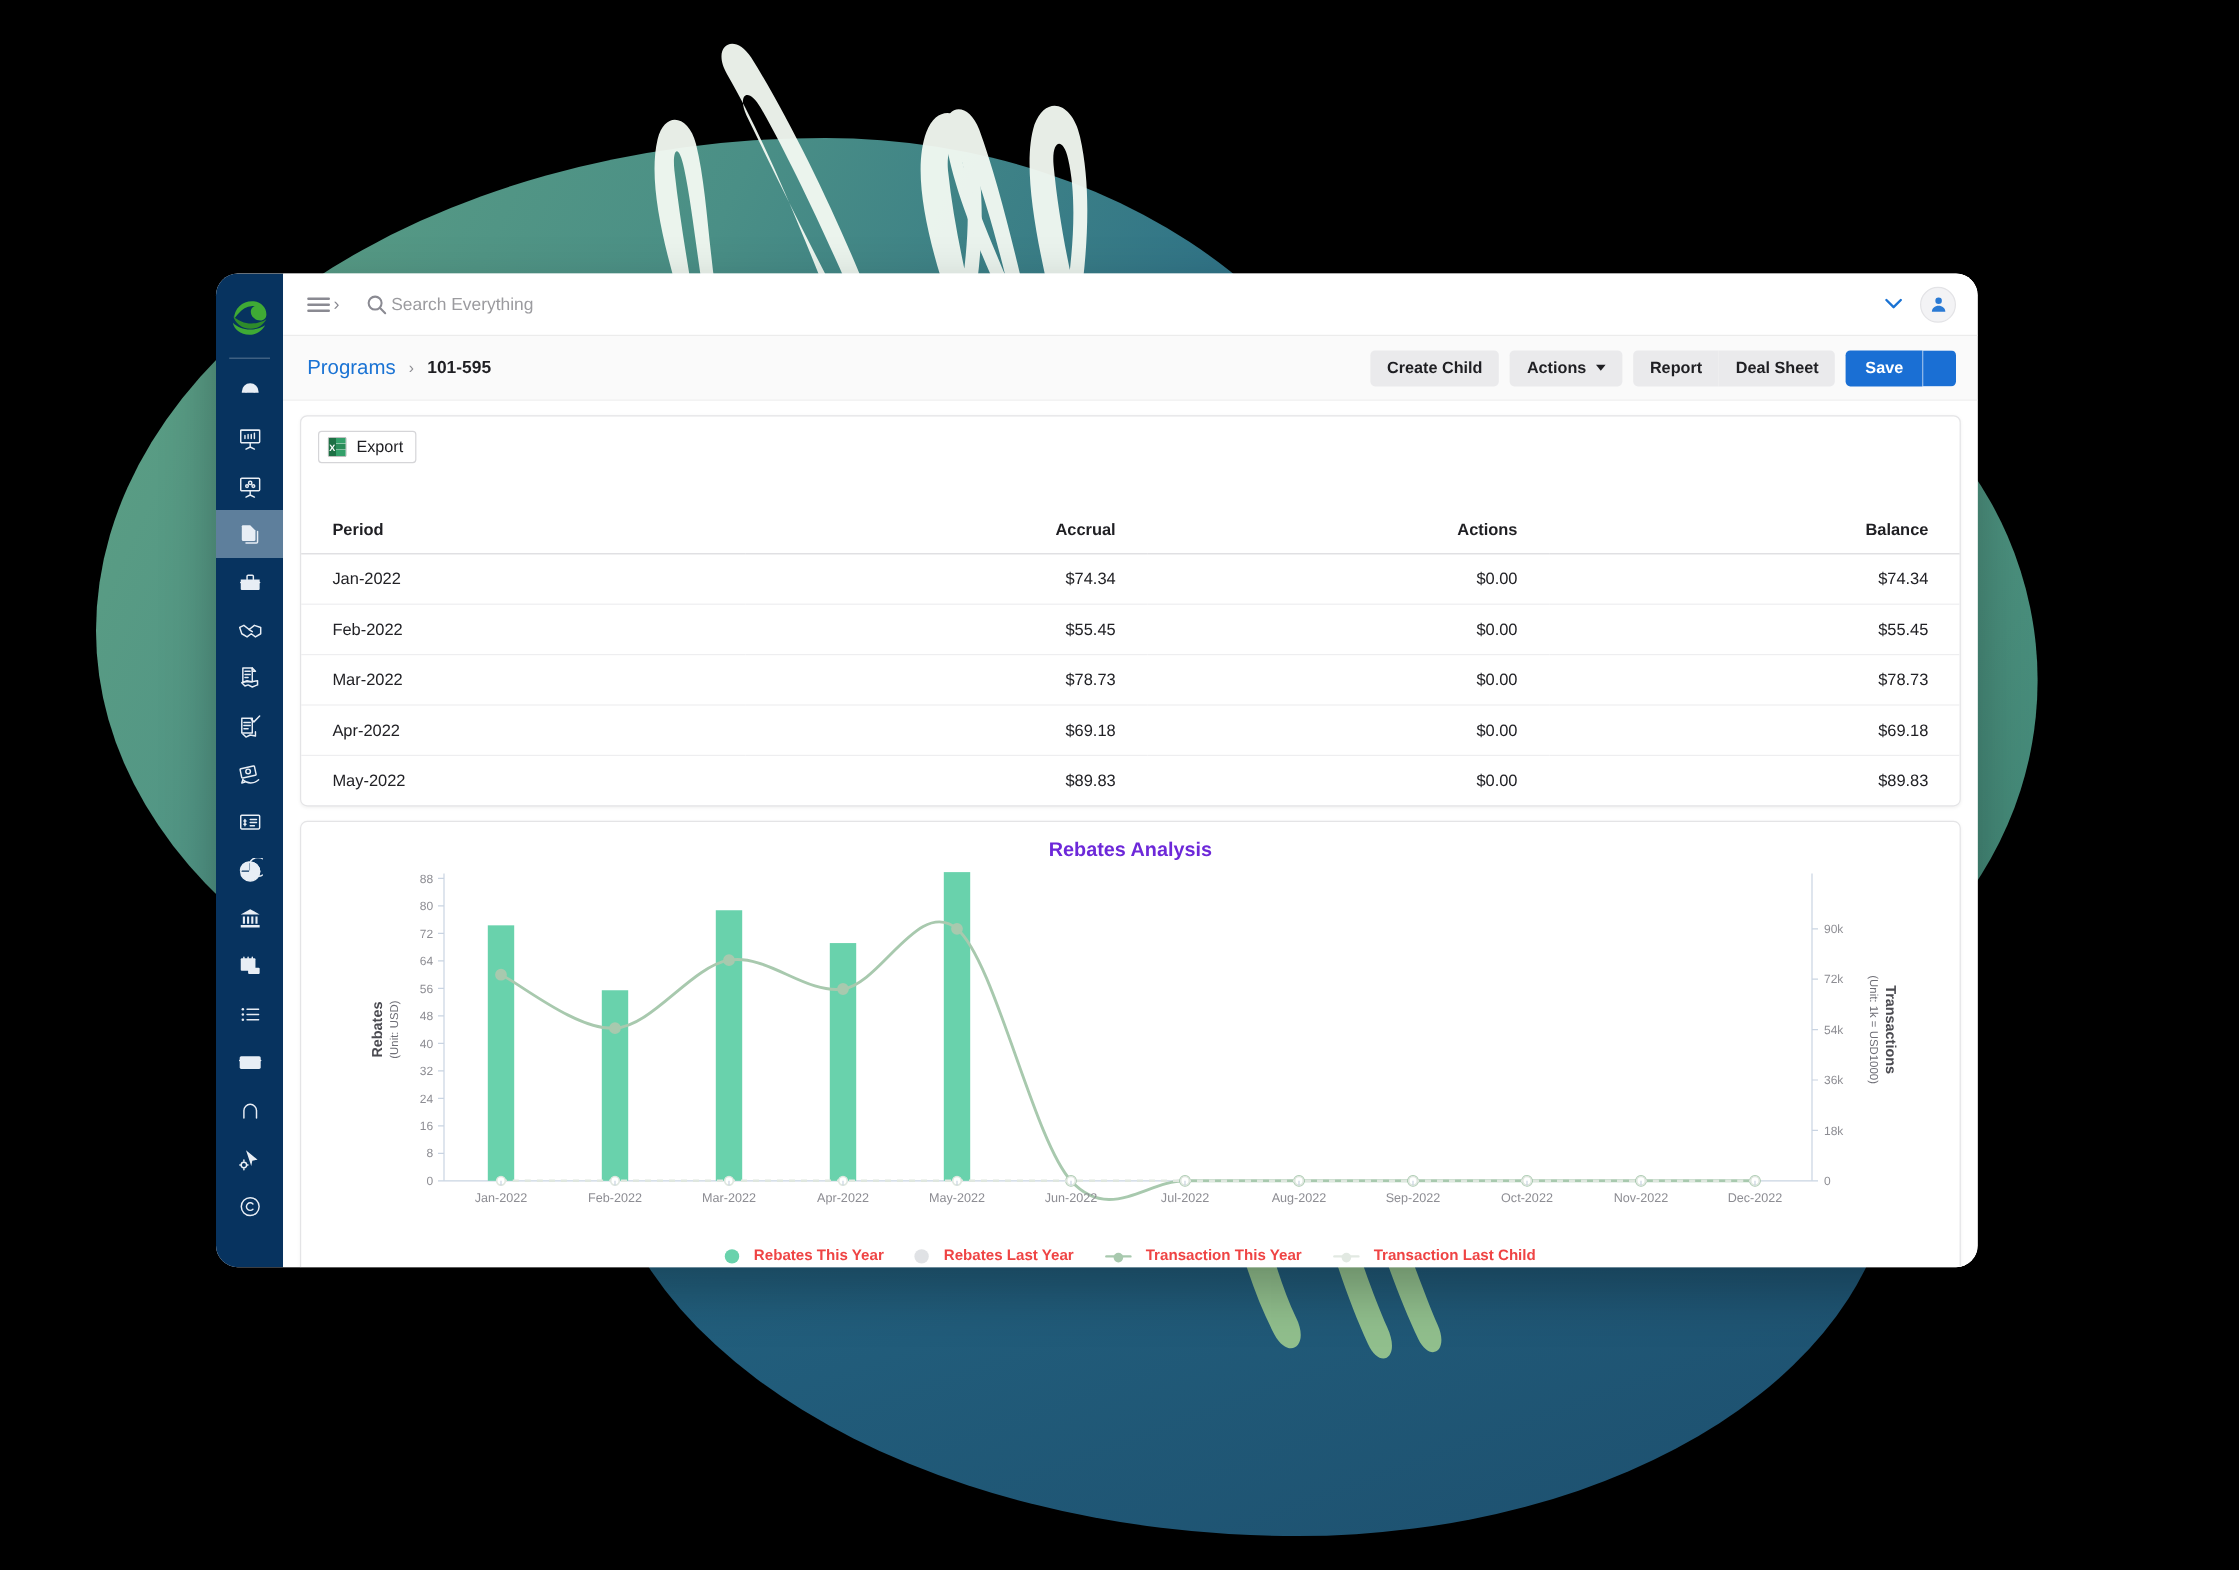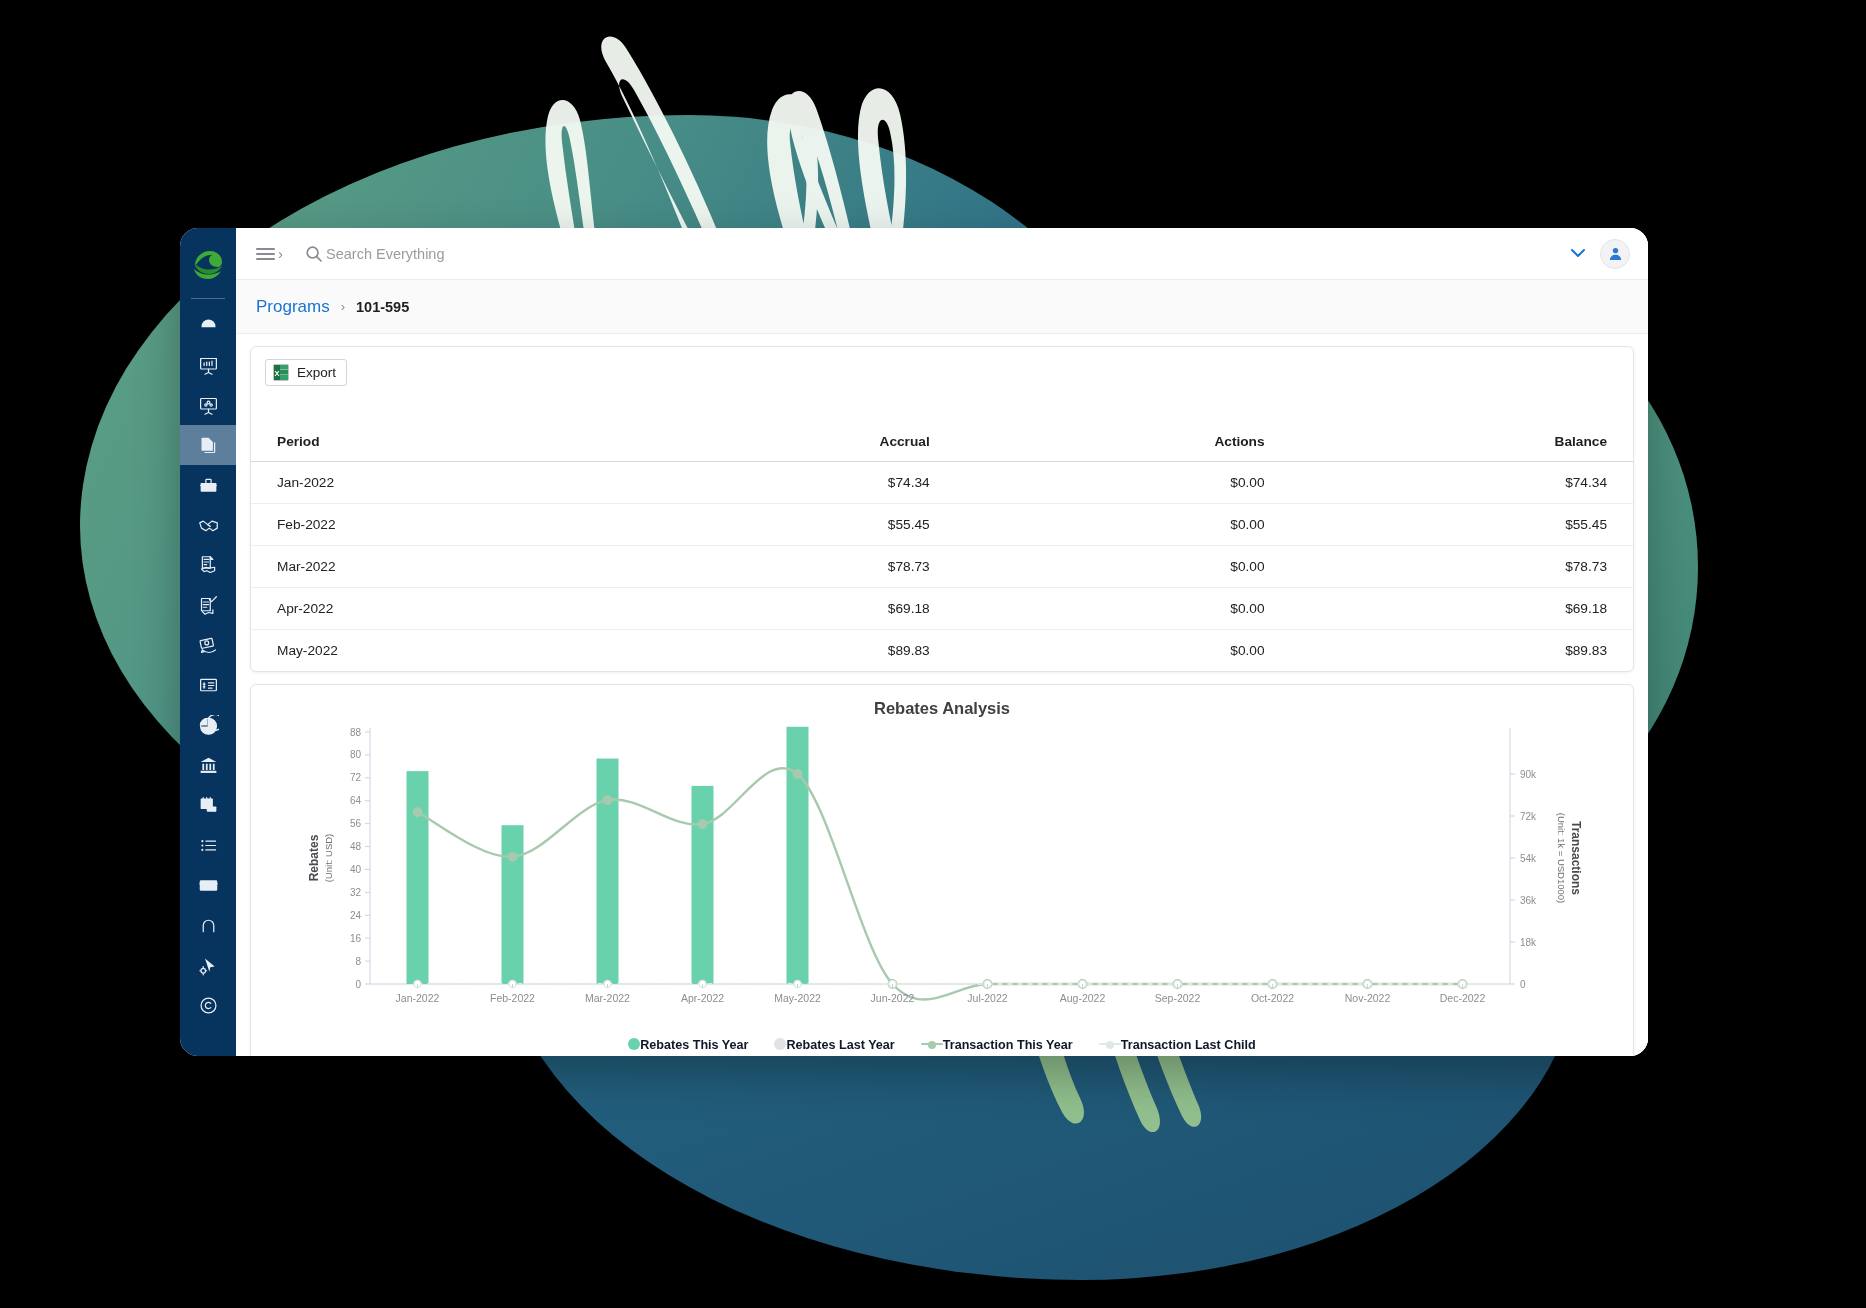--- a/index.html
+++ b/index.html
@@ -145,24 +145,24 @@
   th {
     text-align: right; font-weight: 700; padding: 4px 26px 12px 26px;
     border-bottom: 1px solid #d9d9dc; color:#1f1f23;
   }
   th.left, td.left { text-align: left; }
   td { text-align: right; padding: 13px 26px; border-bottom: 1px solid #eeeef0; }
   tbody tr:last-child td { border-bottom: 0; }
 
   
   .chart-card { padding: 14px 10px 12px; }
-  .chart-title { text-align:center; font-size: 16.5px; font-weight: 700; color:#404040; margin-bottom: 4px; }
+  .chart-title { text-align:center; font-size: 16.5px; font-weight: 700; color:#6d28d9; margin-bottom: 4px; }
   .chart-wrap { width: 100%; }
   .legend { display:flex; justify-content:center; align-items:center; gap: 26px; margin-top: 2px; }
-  .legend-item { display:flex; align-items:flex-start; gap:0; font-size: 12.6px; font-weight:700; color:#0f172a; cursor:pointer; }
+  .legend-item { display:flex; align-items:flex-end; gap:12px; font-size: 12.6px; font-weight:700; color:#ef4444; cursor:pointer; }
   .lg-dot { width:12px; height:12px; border-radius:50%; }
   .lg-line { width: 22px; height: 12px; position: relative; }
   .lg-line i { position:absolute; left:0; top:5px; width:22px; height:2px; border-radius:1px; }
   .lg-line b { position:absolute; left:7px; top:3px; width:8px; height:8px; border-radius:50%; }
 </style>
 </head>
 <body>
 
 <div class="stage">
 
@@ -375,20 +375,37 @@
               </svg>
           </span>
         </div>
       </header>
 
       <div class="crumbbar">
         <span class="crumb-link">Programs</span>
         <span class="crumb-sep">›</span>
         <span class="crumb-cur">101-595</span>
 
+        <div class="btns">
+          <button class="btn">Create Child</button>
+          <button class="btn">
+            <span>Actions</span>
+            <span class="caret"></span>
+          </button>
+          <div class="btn-group">
+            <button class="btn">Report</button>
+            <button class="btn">Deal Sheet</button>
+          </div>
+          <div class="btn-group">
+            <button class="btn btn-primary">Save</button>
+            <span class="btn-primary-caret">
+              <span class="caret"></span>
+            </span>
+          </div>
+        </div>
       </div>
 
       <div class="content">
 
         <section class="card">
           <div class="tbl-head-bar">
             <span class="export-btn">
               <span class="xls">
                 <svg viewBox="0 0 16 17" width="16" height="17">
                   <rect x="0.5" y="0.5" width="15" height="16" rx="1" fill="#ffffff" stroke="#9a9a9a" stroke-width="0.6"></rect>

